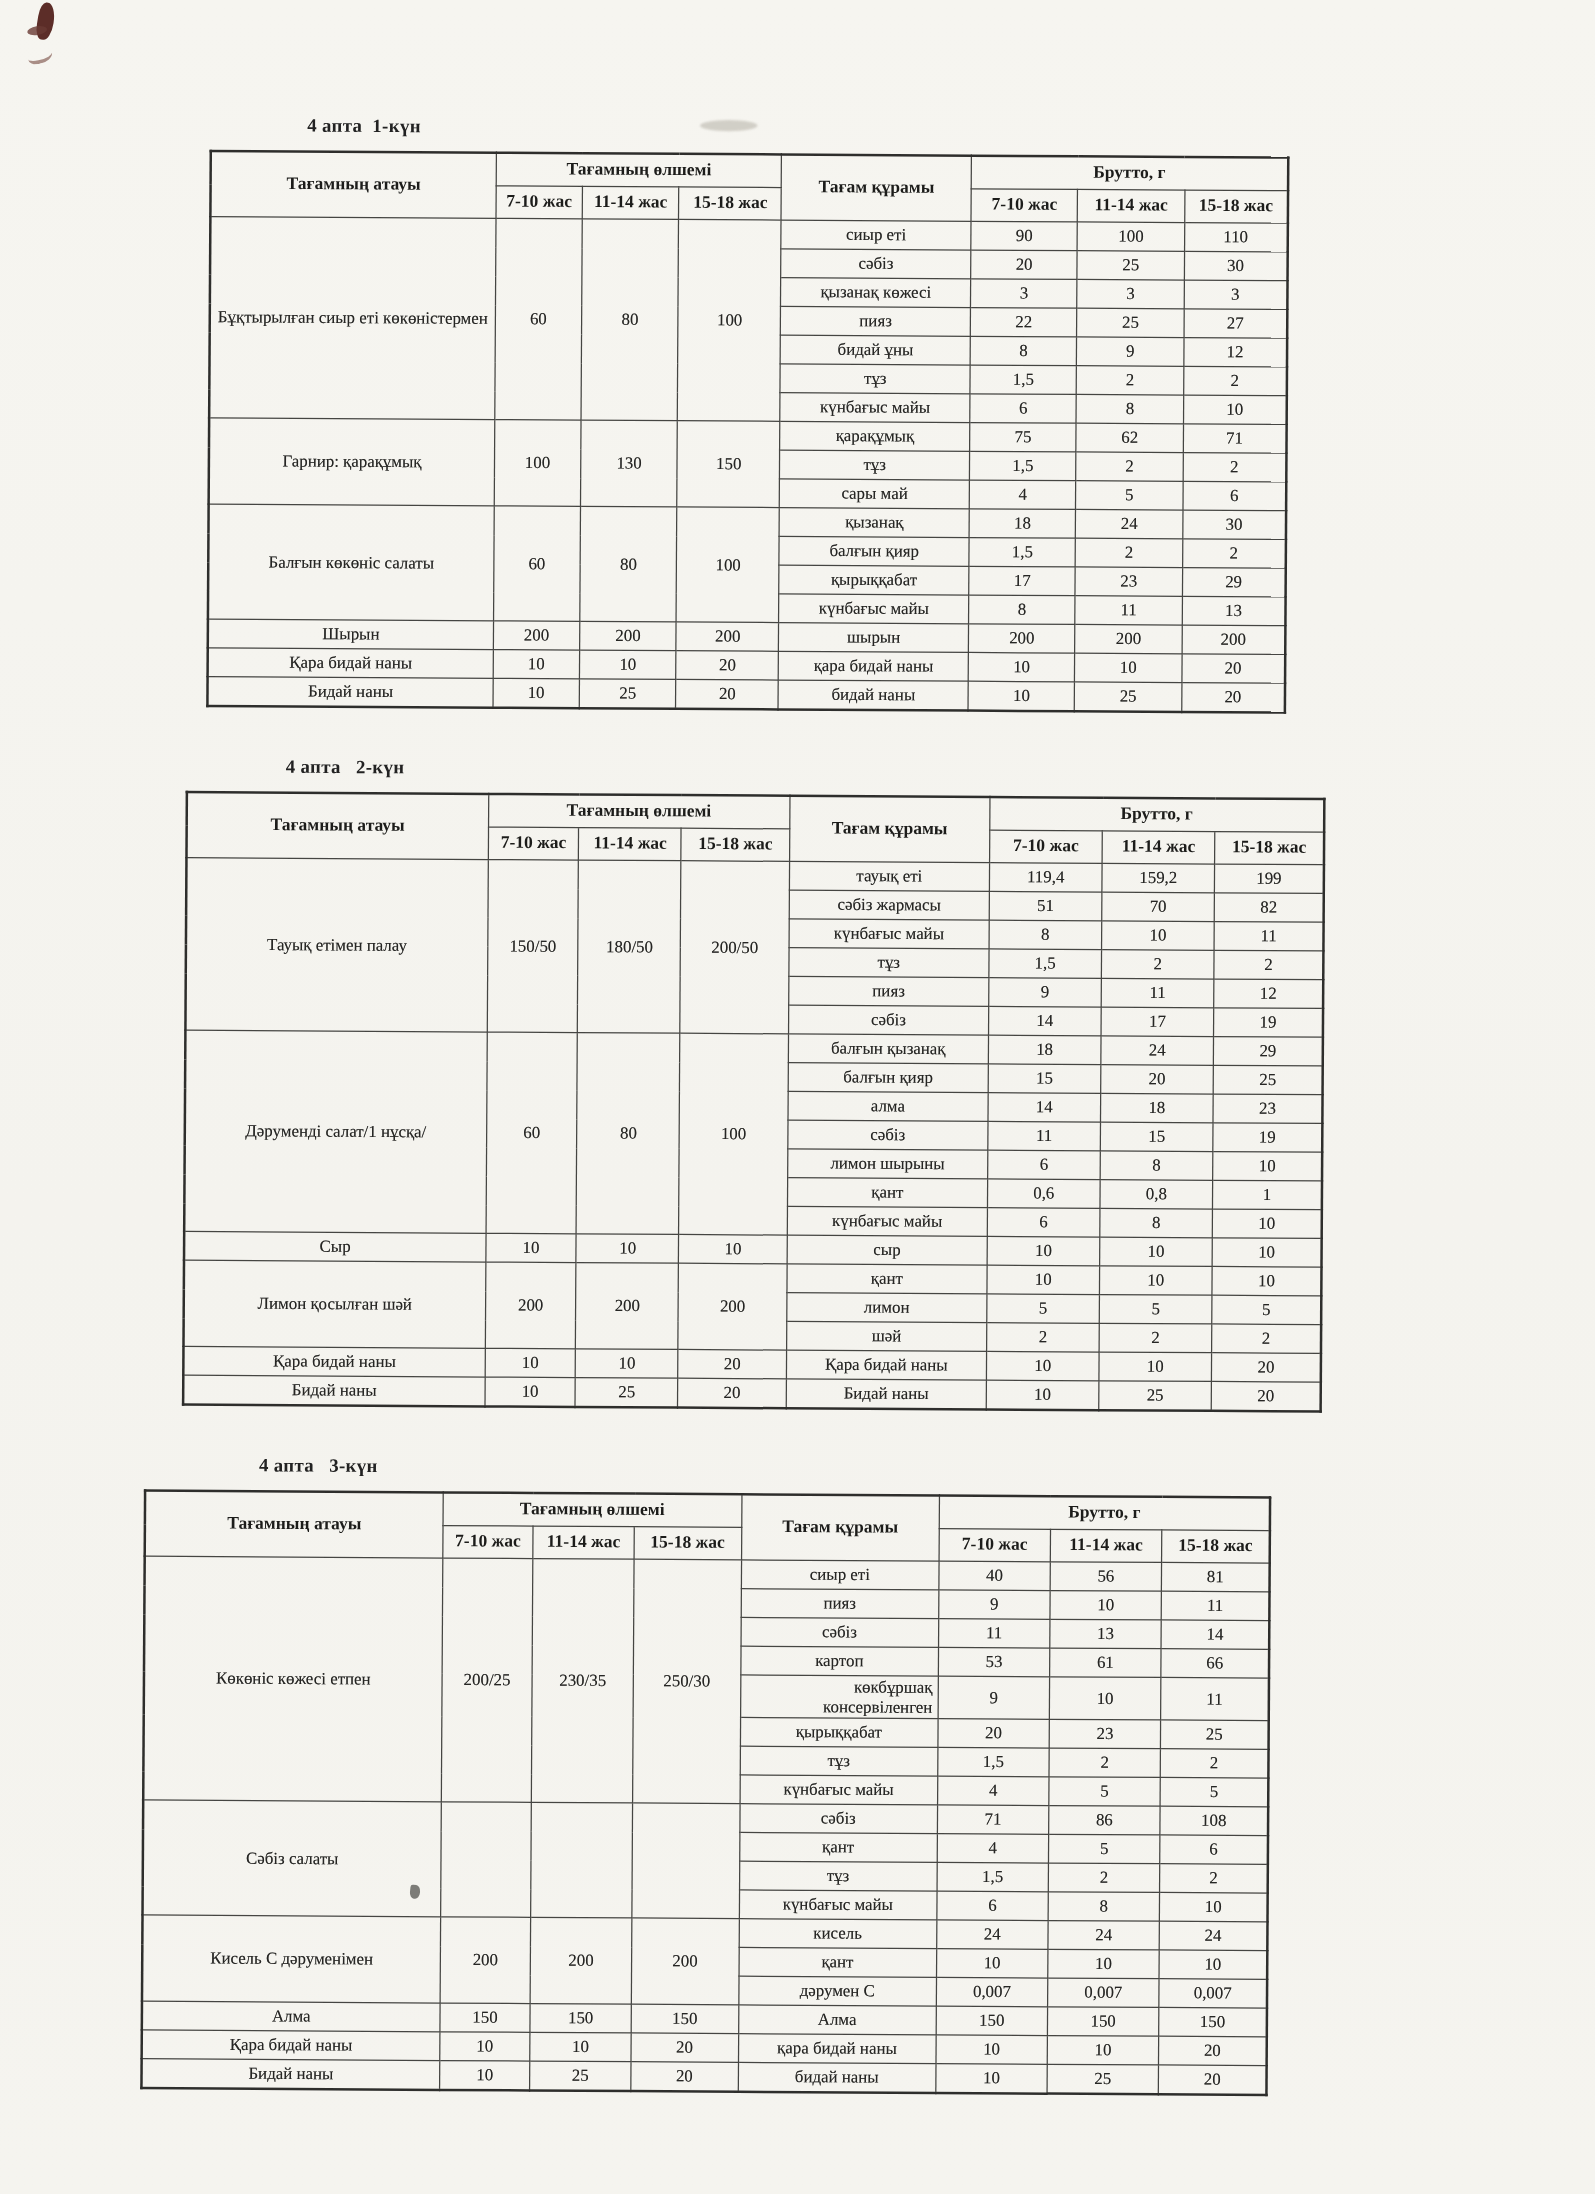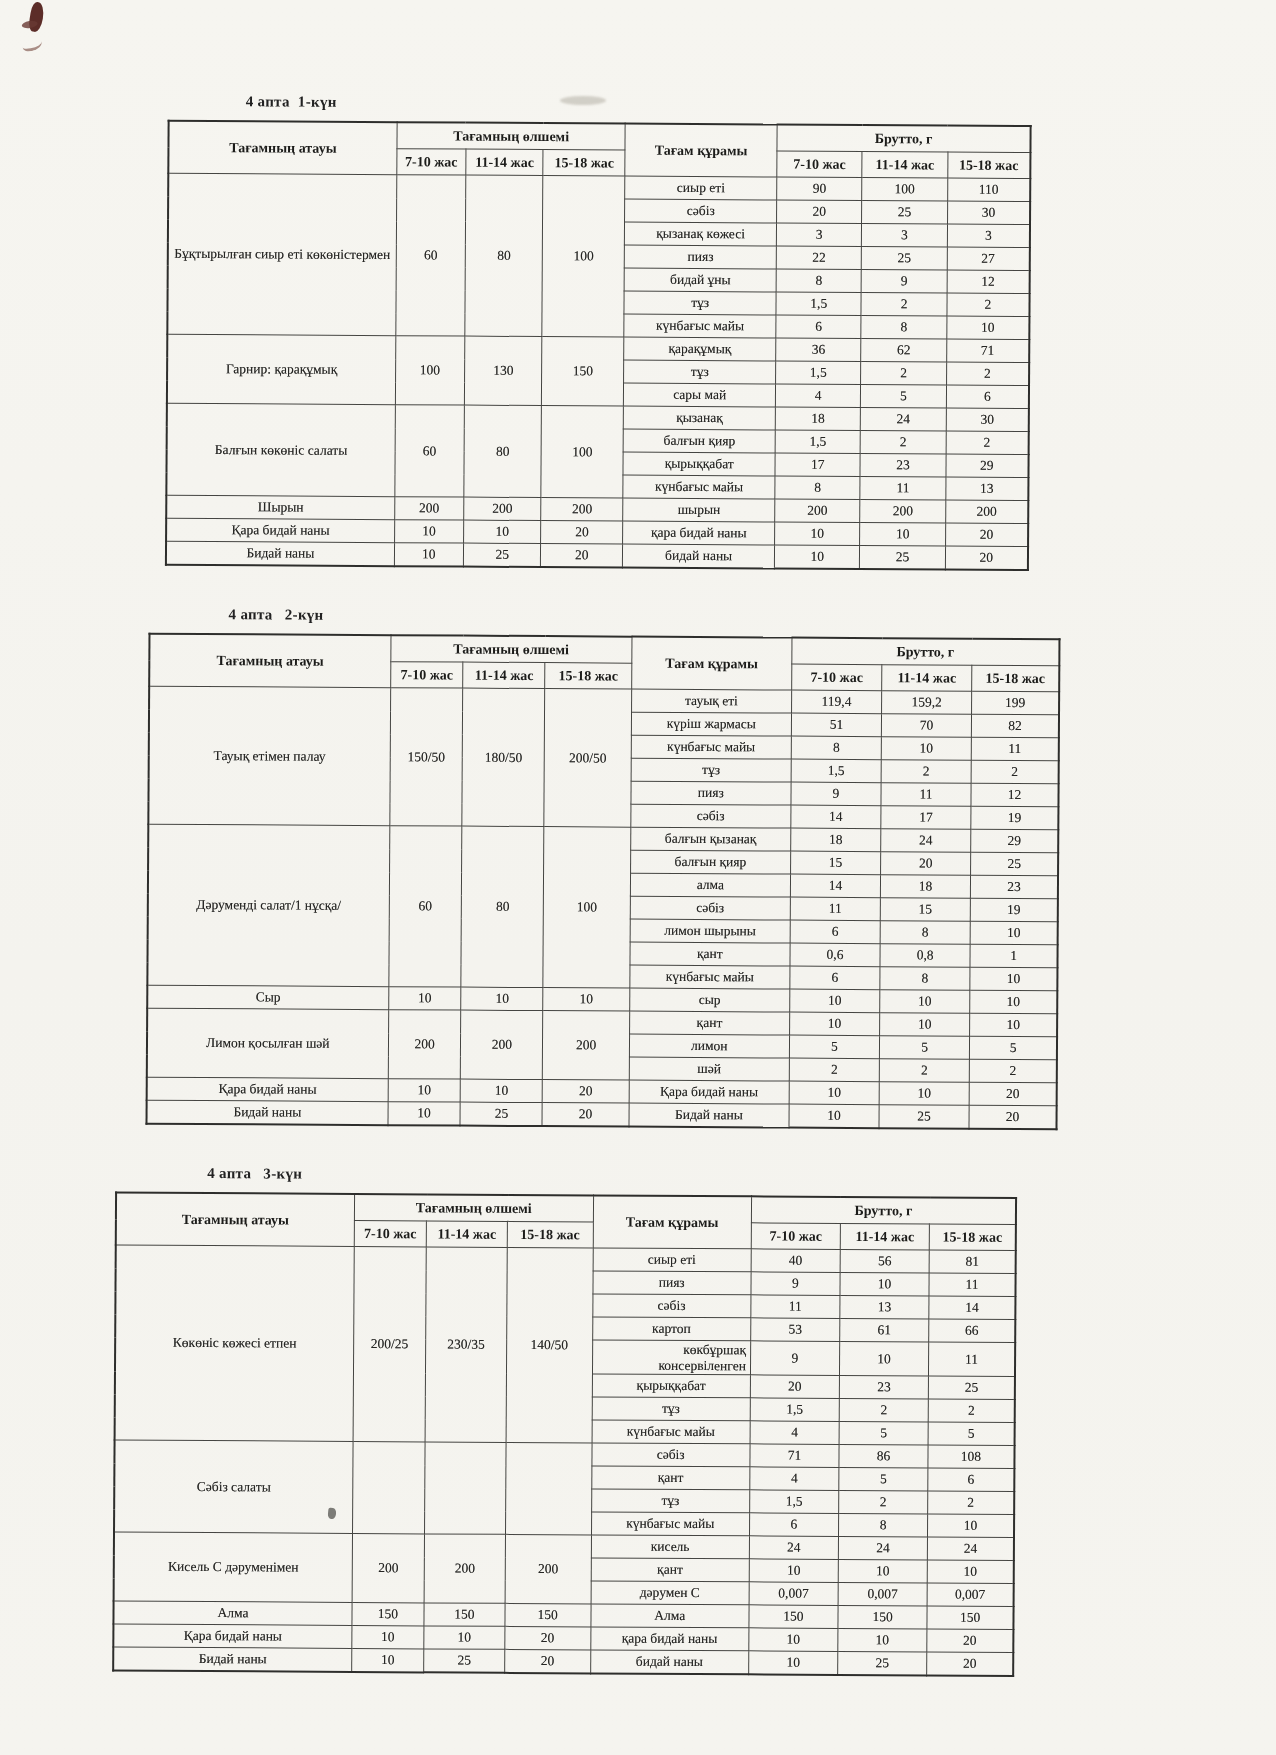--- a/index.html
+++ b/index.html
@@ -145,21 +145,21 @@
             <td class="val">6</td>
             <td class="val">8</td>
             <td class="val">10</td>
           </tr>
           <tr>
             <td rowspan="3" class="dish">Гарнир: қарақұмық</td>
             <td rowspan="3" class="size">100</td>
             <td rowspan="3" class="size">130</td>
             <td rowspan="3" class="size">150</td>
             <td class="ing">қарақұмық</td>
-            <td class="val">36</td>
+            <td class="val">75</td>
             <td class="val">62</td>
             <td class="val">71</td>
           </tr>
           <tr>
             <td class="ing">тұз</td>
             <td class="val">1,5</td>
             <td class="val">2</td>
             <td class="val">2</td>
           </tr>
           <tr>
@@ -264,21 +264,21 @@
             <td rowspan="6" class="dish">Тауық етімен палау</td>
             <td rowspan="6" class="size">150/50</td>
             <td rowspan="6" class="size">180/50</td>
             <td rowspan="6" class="size">200/50</td>
             <td class="ing">тауық еті</td>
             <td class="val">119,4</td>
             <td class="val">159,2</td>
             <td class="val">199</td>
           </tr>
           <tr>
-            <td class="ing">күріш жармасы</td>
+            <td class="ing">сәбіз жармасы</td>
             <td class="val">51</td>
             <td class="val">70</td>
             <td class="val">82</td>
           </tr>
           <tr>
             <td class="ing">күнбағыс майы</td>
             <td class="val">8</td>
             <td class="val">10</td>
             <td class="val">11</td>
           </tr>
@@ -429,21 +429,21 @@
             <th>7-10 жас</th>
             <th>11-14 жас</th>
             <th>15-18 жас</th>
           </tr>
         </thead>
         <tbody>
           <tr>
             <td rowspan="8" class="dish">Көкөніс көжесі етпен</td>
             <td rowspan="8" class="size">200/25</td>
             <td rowspan="8" class="size">230/35</td>
-            <td rowspan="8" class="size">140/50</td>
+            <td rowspan="8" class="size">250/30</td>
             <td class="ing">сиыр еті</td>
             <td class="val">40</td>
             <td class="val">56</td>
             <td class="val">81</td>
           </tr>
           <tr>
             <td class="ing">пияз</td>
             <td class="val">9</td>
             <td class="val">10</td>
             <td class="val">11</td>

